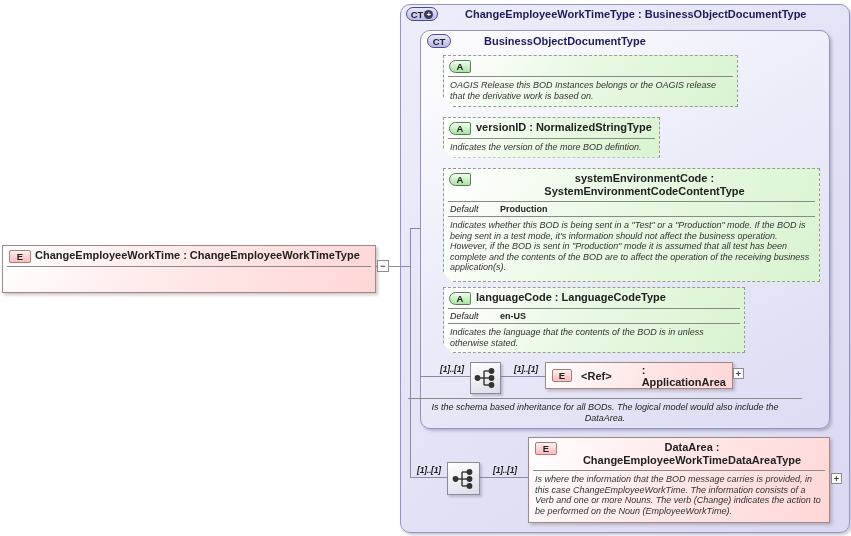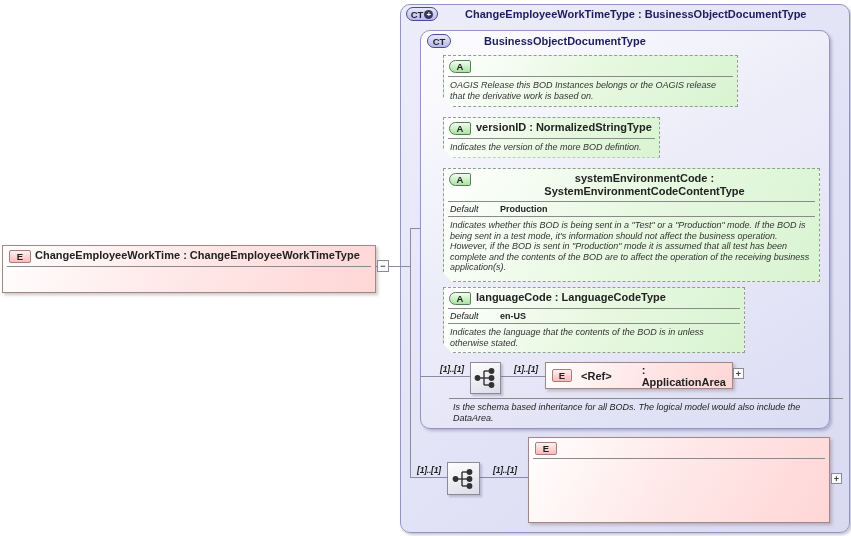--- a/index.html
+++ b/index.html
@@ -169,21 +169,21 @@
     </svg>
   </div>
   <span class="card" style="left:514px;top:364px;">[1]..[1]</span>
   <div class="elem-box ref-box" style="left:545px;top:362px;width:188px;height:27px;padding:0 6px;">
     <span class="badge badge-e" style="position:static;">E</span>
     <span class="ref-name">&lt;Ref&gt;</span>
     <span class="ref-type">: ApplicationArea</span>
   </div>
   <button class="toggle" style="left:733px;top:368px;width:11px;height:11px;">+</button>
 
-  <div class="inner-annotation" style="left:449px;top:398px;width:394px;">Is the schema based inheritance for all BODs. The logical model would also include the DataArea.</div>
+  <div class="inner-annotation" style="left:408px;top:398px;width:394px;text-align:center;">Is the schema based inheritance for all BODs. The logical model would also include the DataArea.</div>
 
   <span class="card" style="left:417px;top:465px;">[1]..[1]</span>
   <div class="seq-icon" style="left:447px;top:462px;width:33px;height:33px;">
     <svg width="23" height="22" viewBox="0 0 23 22">
       <g stroke="#333" stroke-width="1.4" fill="#333">
         <circle cx="3.5" cy="11" r="2.2"></circle>
         <line x1="5" y1="11" x2="10" y2="11"></line>
         <line x1="10" y1="4" x2="10" y2="18"></line>
         <line x1="10" y1="4" x2="16" y2="4"></line>
         <line x1="10" y1="11" x2="16" y2="11"></line>
@@ -192,18 +192,20 @@
         <circle cx="17.5" cy="11" r="2.2"></circle>
         <circle cx="17.5" cy="18" r="2.2"></circle>
       </g>
     </svg>
   </div>
   <span class="card" style="left:493px;top:465px;">[1]..[1]</span>
 
   <div class="elem-box" style="left:528px;top:437px;width:302px;min-height:86px;">
     <div class="elem-title-row">
       <span class="badge badge-e">E</span>
-    </div>
-    <div class="sep"></div>
+      <div class="elem-title center">DataArea : ChangeEmployeeWorkTimeDataAreaType</div>
+    </div>
+    <div class="sep"></div>
+    <div class="annotation">Is where the information that the BOD message carries is provided, in this case ChangeEmployeeWorkTime. The information consists of a Verb and one or more Nouns. The verb (Change) indicates the action to be performed on the Noun (EmployeeWorkTime).</div>
   </div>
   <button class="toggle" style="left:831px;top:473px;width:11px;height:11px;">+</button>
 
 </div>
 
 </body></html>

